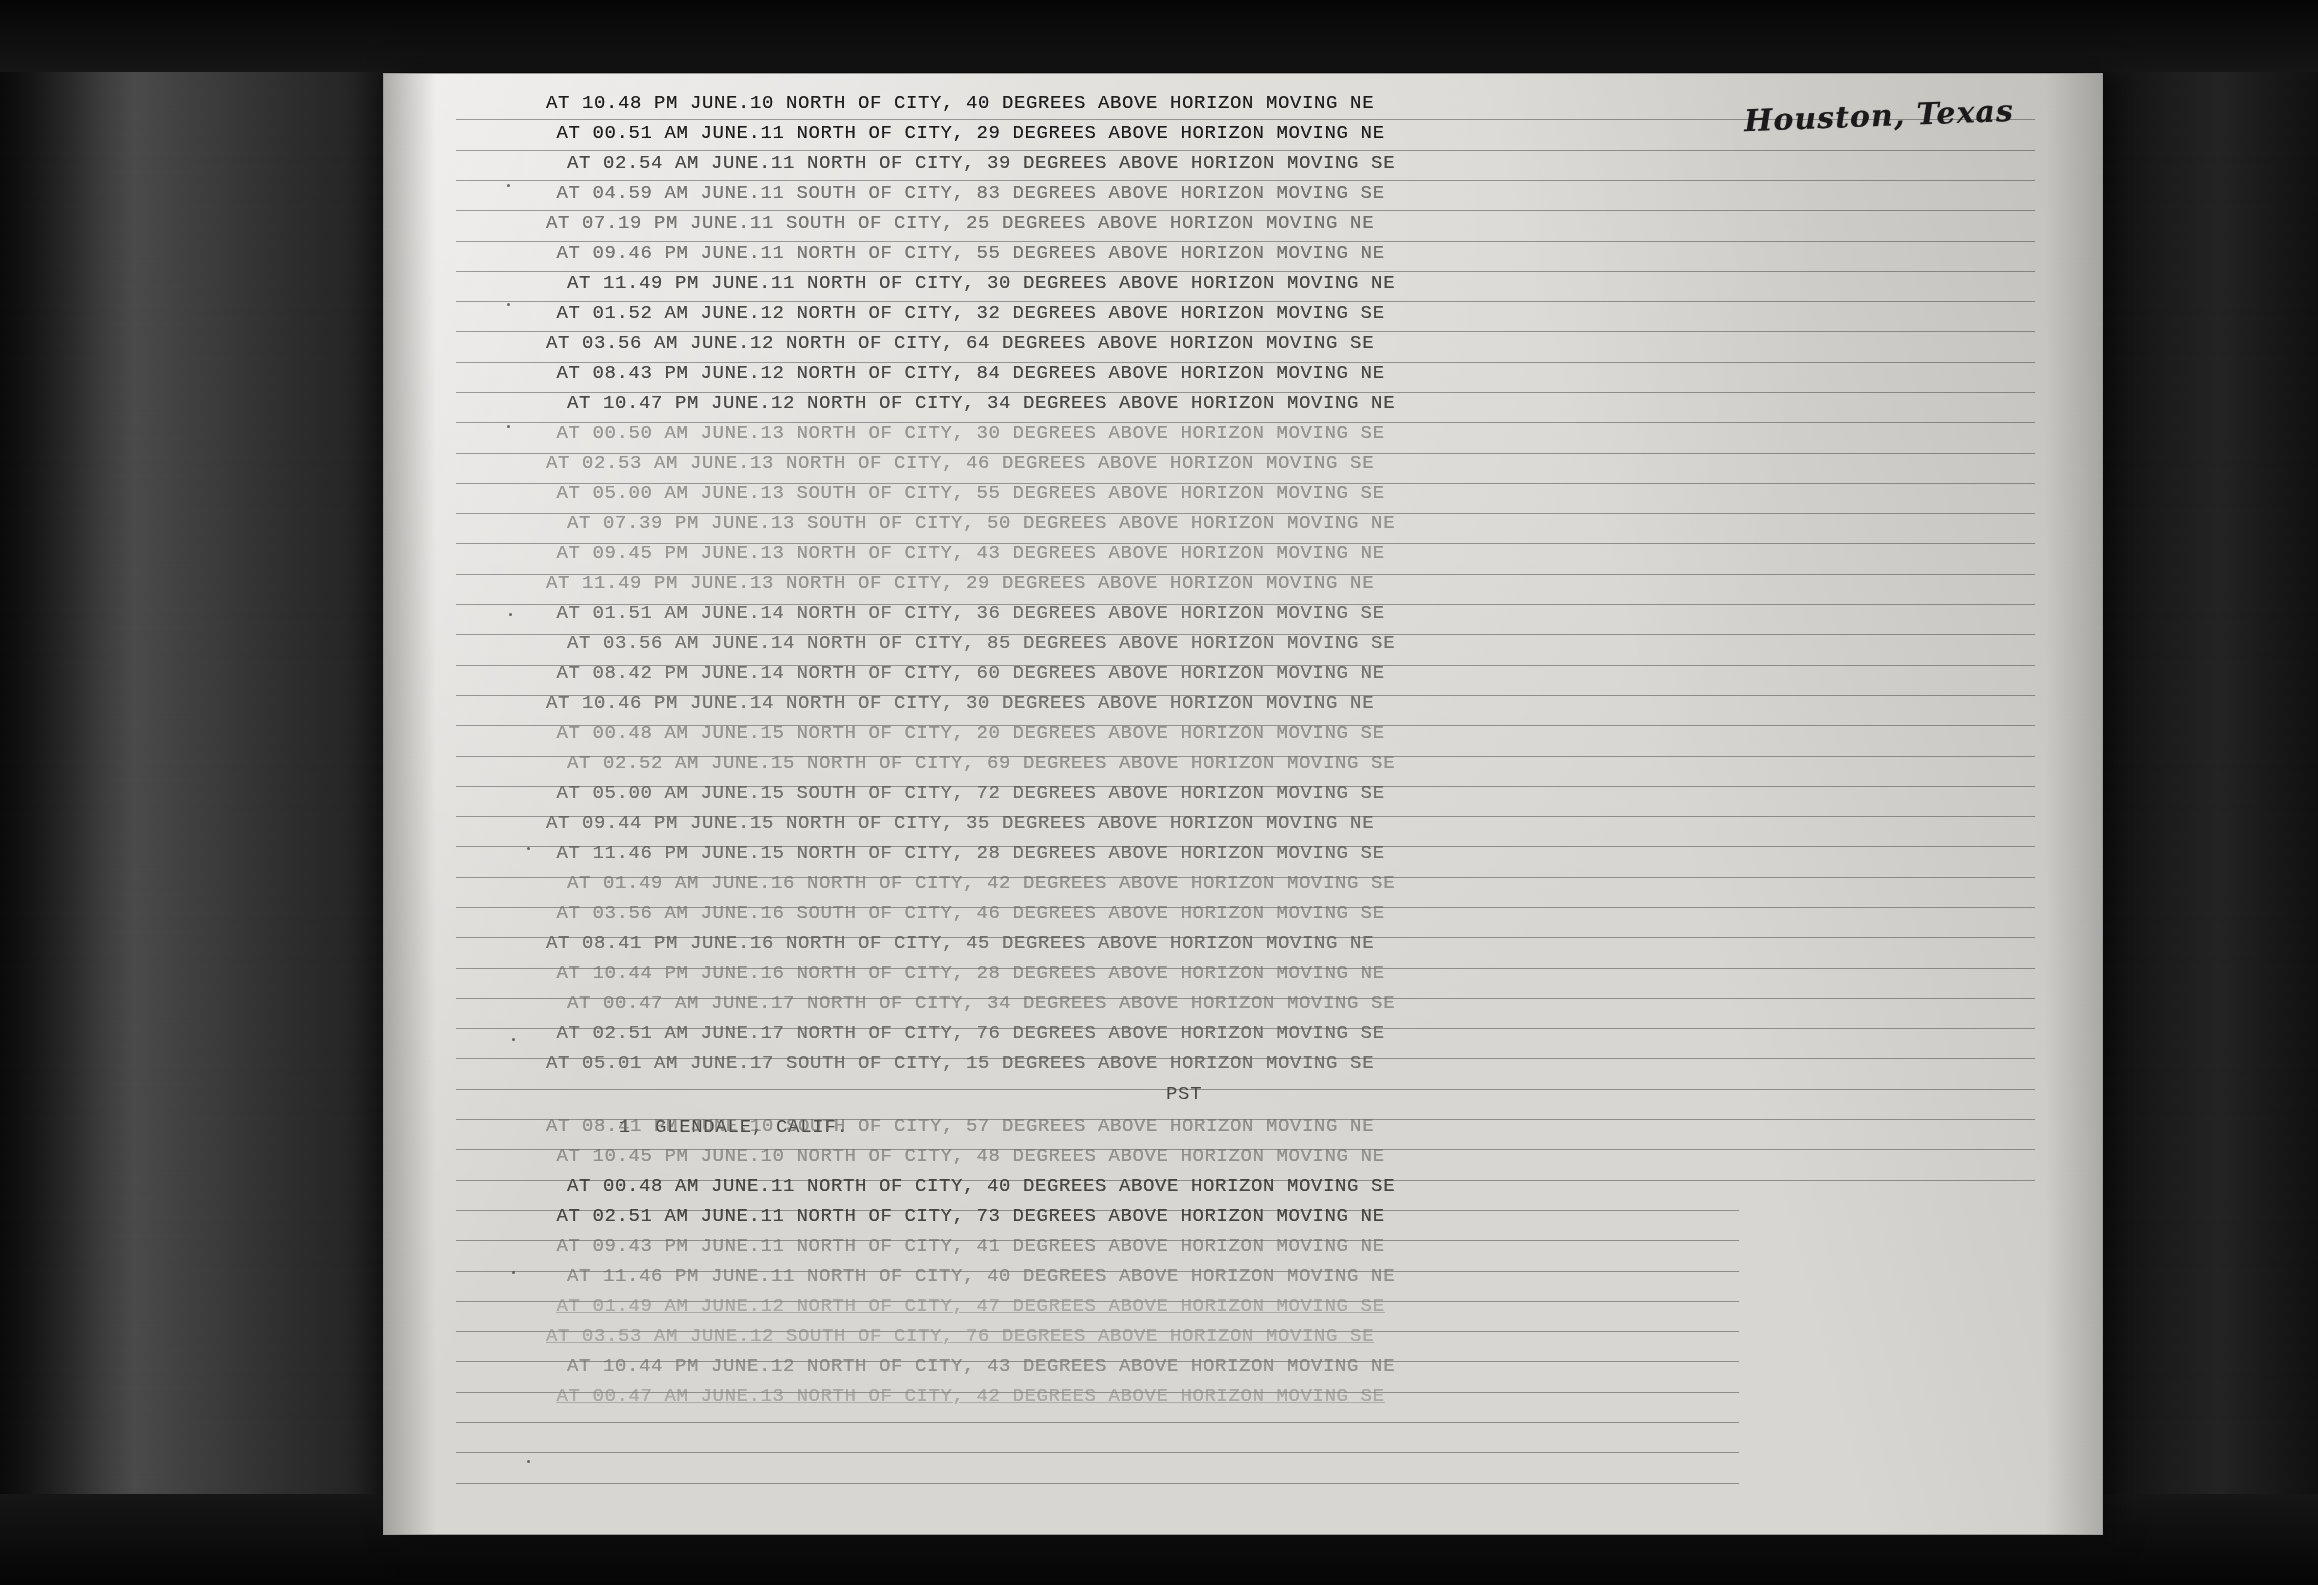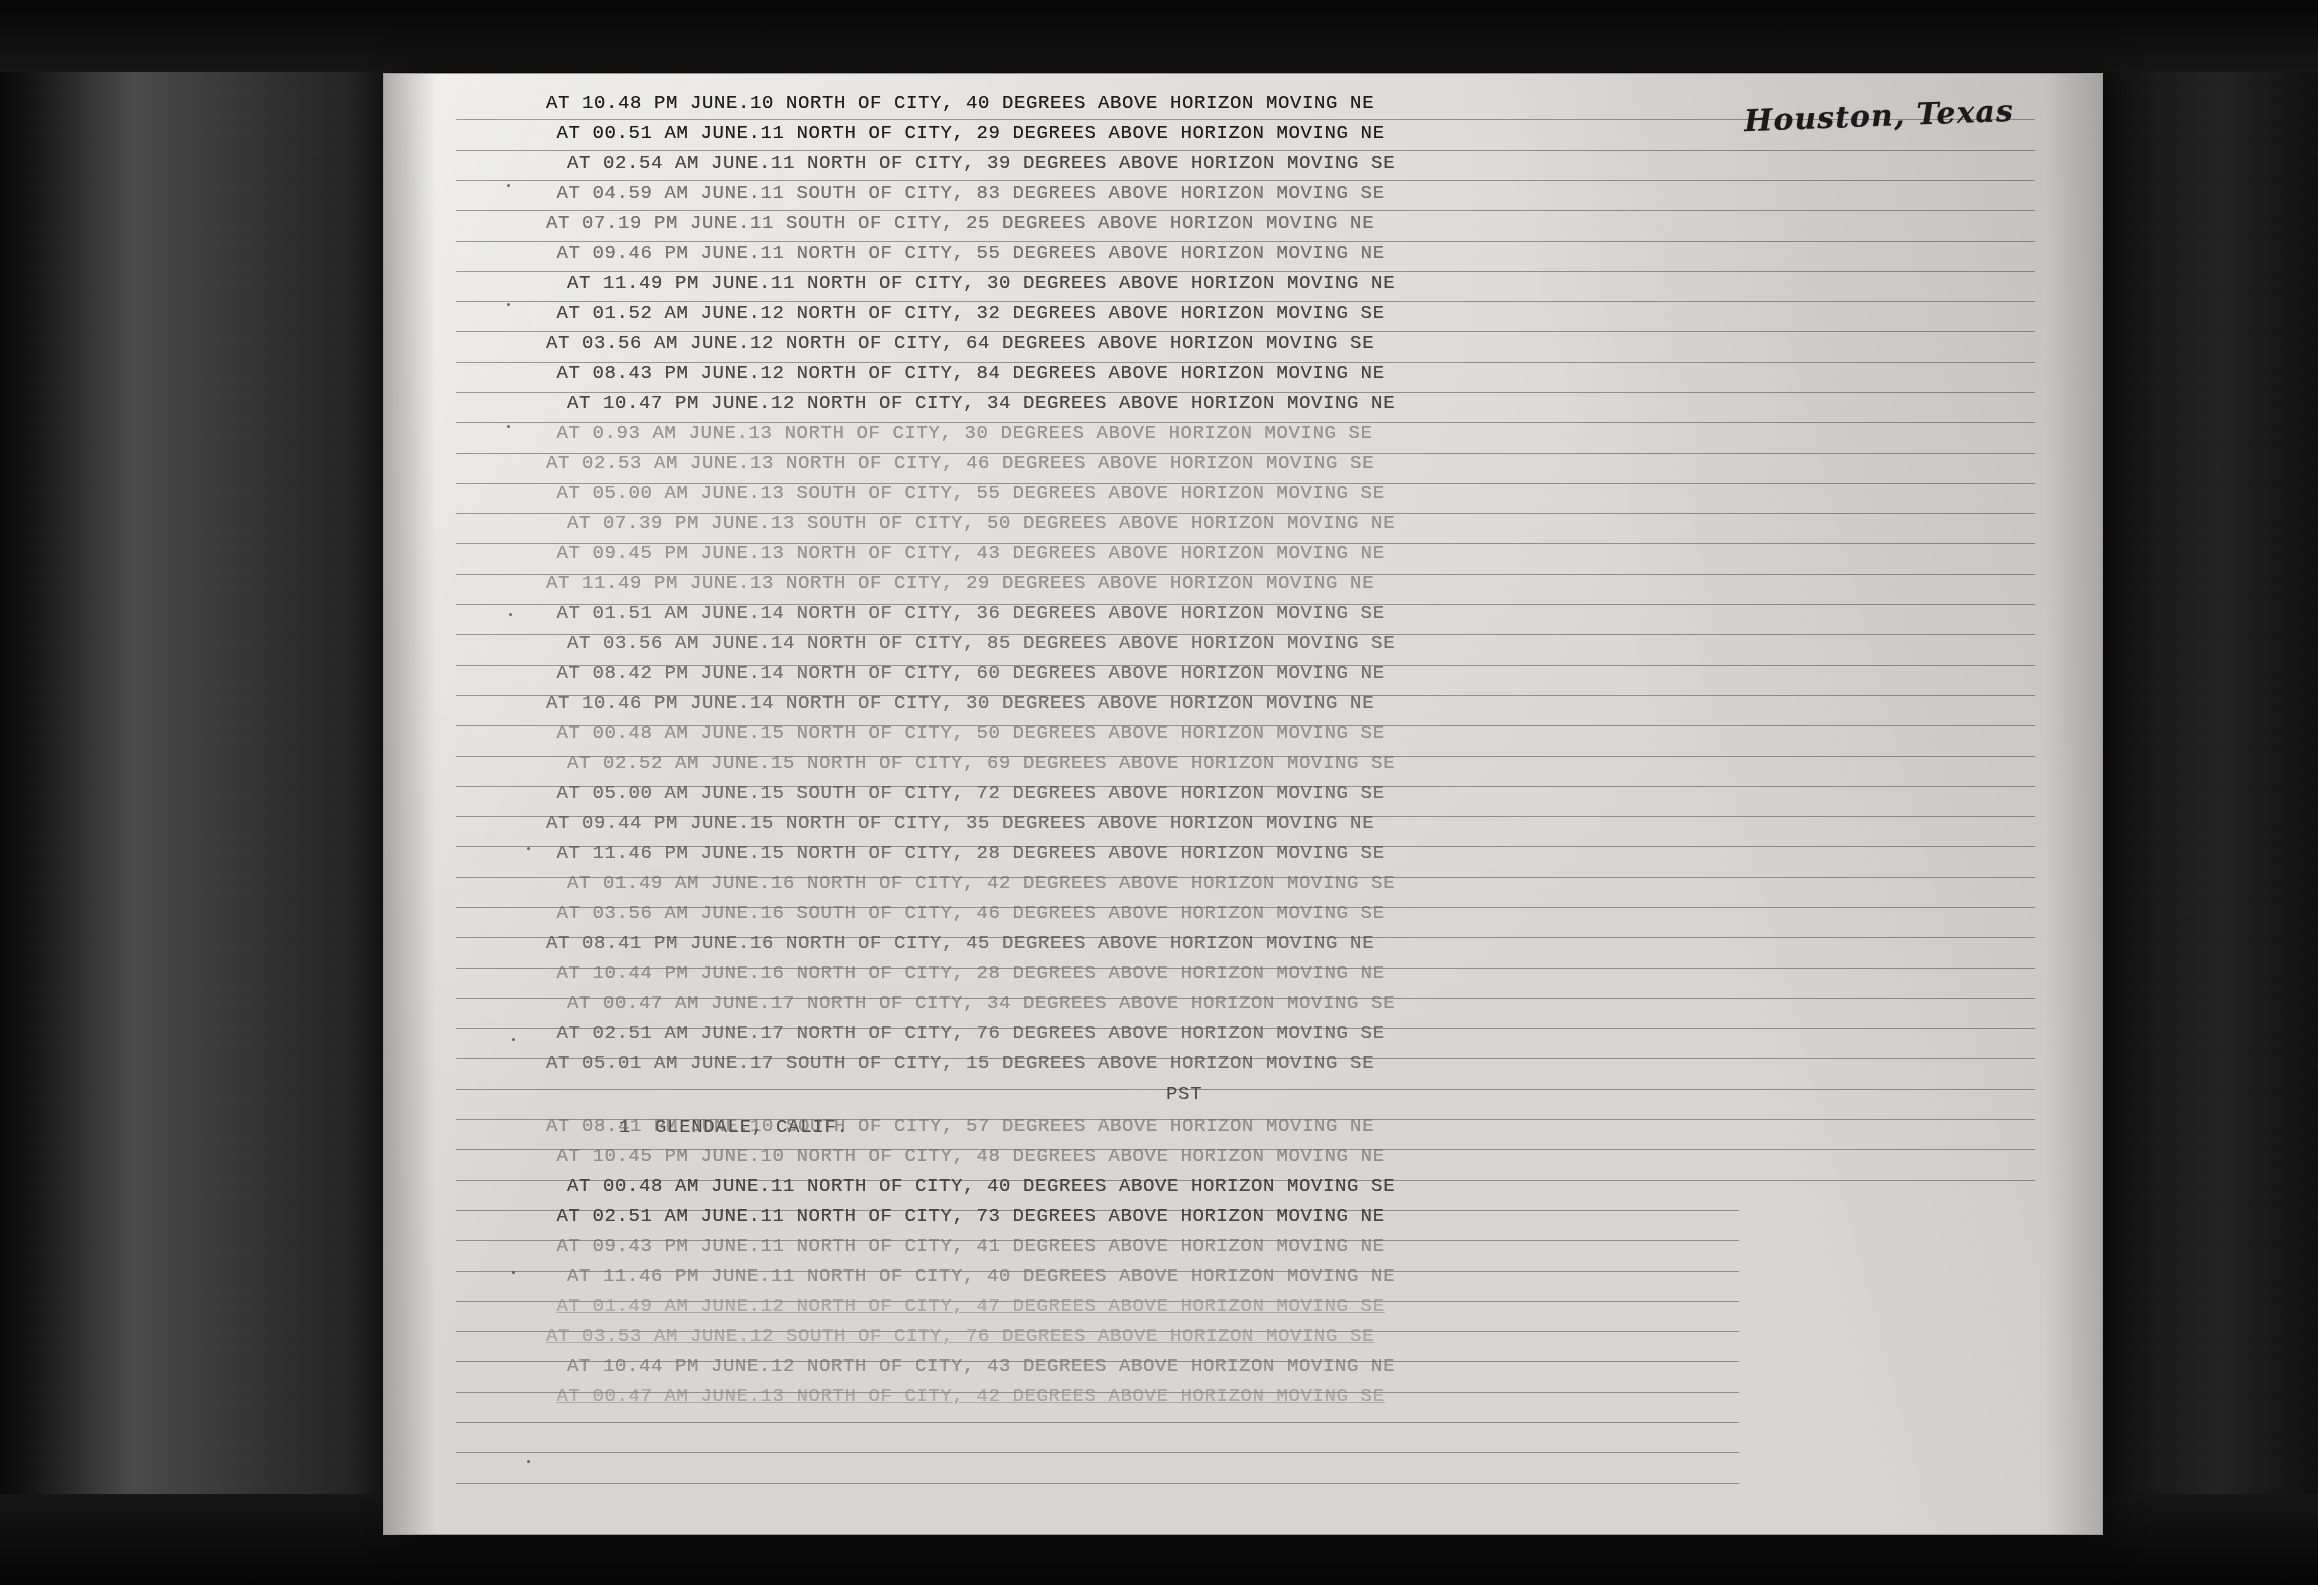--- a/index.html
+++ b/index.html
@@ -239,31 +239,31 @@
         <div class="line ind2 f-dark">AT 00.51 AM JUNE.11 NORTH OF CITY, 29 DEGREES ABOVE HORIZON MOVING NE</div>
         <div class="line ind3 f-mid">AT 02.54 AM JUNE.11 NORTH OF CITY, 39 DEGREES ABOVE HORIZON MOVING SE</div>
         <div class="line ind2 f-light">AT 04.59 AM JUNE.11 SOUTH OF CITY, 83 DEGREES ABOVE HORIZON MOVING SE</div>
         <div class="line ind1 f-light">AT 07.19 PM JUNE.11 SOUTH OF CITY, 25 DEGREES ABOVE HORIZON MOVING NE</div>
         <div class="line ind2 f-light">AT 09.46 PM JUNE.11 NORTH OF CITY, 55 DEGREES ABOVE HORIZON MOVING NE</div>
         <div class="line ind3 f-mid">AT 11.49 PM JUNE.11 NORTH OF CITY, 30 DEGREES ABOVE HORIZON MOVING NE</div>
         <div class="line ind2 f-mid">AT 01.52 AM JUNE.12 NORTH OF CITY, 32 DEGREES ABOVE HORIZON MOVING SE</div>
         <div class="line ind1 f-mid">AT 03.56 AM JUNE.12 NORTH OF CITY, 64 DEGREES ABOVE HORIZON MOVING SE</div>
         <div class="line ind2 f-mid">AT 08.43 PM JUNE.12 NORTH OF CITY, 84 DEGREES ABOVE HORIZON MOVING NE</div>
         <div class="line ind3 f-mid">AT 10.47 PM JUNE.12 NORTH OF CITY, 34 DEGREES ABOVE HORIZON MOVING NE</div>
-        <div class="line ind2 f-fade">AT 0.93 AM JUNE.13 NORTH OF CITY, 30 DEGREES ABOVE HORIZON MOVING SE</div>
+        <div class="line ind2 f-fade">AT 00.50 AM JUNE.13 NORTH OF CITY, 30 DEGREES ABOVE HORIZON MOVING SE</div>
         <div class="line ind1 f-fade">AT 02.53 AM JUNE.13 NORTH OF CITY, 46 DEGREES ABOVE HORIZON MOVING SE</div>
         <div class="line ind2 f-fade">AT 05.00 AM JUNE.13 SOUTH OF CITY, 55 DEGREES ABOVE HORIZON MOVING SE</div>
         <div class="line ind3 f-fade">AT 07.39 PM JUNE.13 SOUTH OF CITY, 50 DEGREES ABOVE HORIZON MOVING NE</div>
         <div class="line ind2 f-fade">AT 09.45 PM JUNE.13 NORTH OF CITY, 43 DEGREES ABOVE HORIZON MOVING NE</div>
         <div class="line ind1 f-fade">AT 11.49 PM JUNE.13 NORTH OF CITY, 29 DEGREES ABOVE HORIZON MOVING NE</div>
         <div class="line ind2 f-light">AT 01.51 AM JUNE.14 NORTH OF CITY, 36 DEGREES ABOVE HORIZON MOVING SE</div>
         <div class="line ind3 f-light">AT 03.56 AM JUNE.14 NORTH OF CITY, 85 DEGREES ABOVE HORIZON MOVING SE</div>
         <div class="line ind2 f-light">AT 08.42 PM JUNE.14 NORTH OF CITY, 60 DEGREES ABOVE HORIZON MOVING NE</div>
         <div class="line ind1 f-light">AT 10.46 PM JUNE.14 NORTH OF CITY, 30 DEGREES ABOVE HORIZON MOVING NE</div>
-        <div class="line ind2 f-fade">AT 00.48 AM JUNE.15 NORTH OF CITY, 50 DEGREES ABOVE HORIZON MOVING SE</div>
+        <div class="line ind2 f-fade">AT 00.48 AM JUNE.15 NORTH OF CITY, 20 DEGREES ABOVE HORIZON MOVING SE</div>
         <div class="line ind3 f-fade">AT 02.52 AM JUNE.15 NORTH OF CITY, 69 DEGREES ABOVE HORIZON MOVING SE</div>
         <div class="line ind2 f-light">AT 05.00 AM JUNE.15 SOUTH OF CITY, 72 DEGREES ABOVE HORIZON MOVING SE</div>
         <div class="line ind1 f-light">AT 09.44 PM JUNE.15 NORTH OF CITY, 35 DEGREES ABOVE HORIZON MOVING NE</div>
         <div class="line ind2 f-light">AT 11.46 PM JUNE.15 NORTH OF CITY, 28 DEGREES ABOVE HORIZON MOVING SE</div>
         <div class="line ind3 f-fade">AT 01.49 AM JUNE.16 NORTH OF CITY, 42 DEGREES ABOVE HORIZON MOVING SE</div>
         <div class="line ind2 f-fade">AT 03.56 AM JUNE.16 SOUTH OF CITY, 46 DEGREES ABOVE HORIZON MOVING SE</div>
         <div class="line ind1 f-light">AT 08.41 PM JUNE.16 NORTH OF CITY, 45 DEGREES ABOVE HORIZON MOVING NE</div>
         <div class="line ind2 f-fade">AT 10.44 PM JUNE.16 NORTH OF CITY, 28 DEGREES ABOVE HORIZON MOVING NE</div>
         <div class="line ind3 f-fade">AT 00.47 AM JUNE.17 NORTH OF CITY, 34 DEGREES ABOVE HORIZON MOVING SE</div>
         <div class="line ind2 f-light">AT 02.51 AM JUNE.17 NORTH OF CITY, 76 DEGREES ABOVE HORIZON MOVING SE</div>

